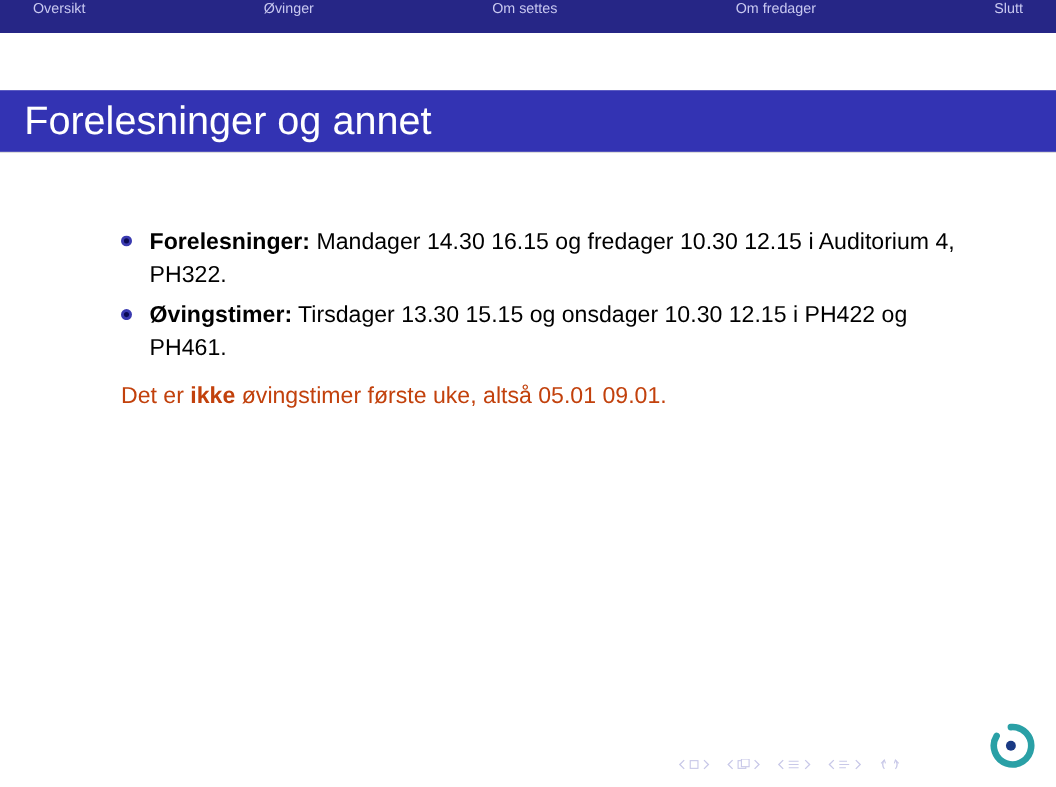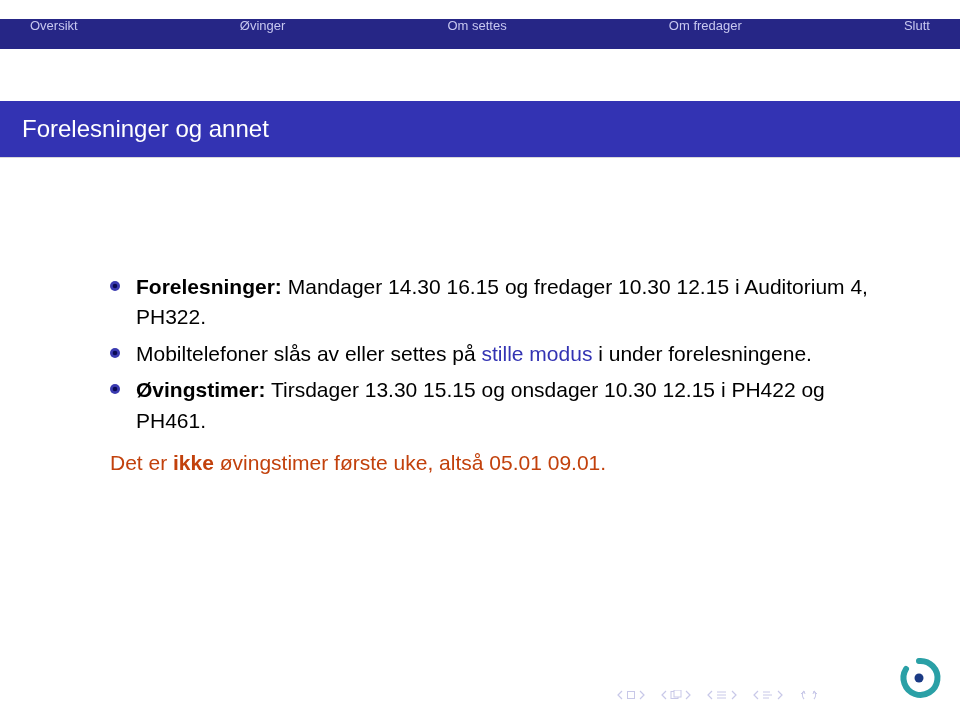--- a/index.html
+++ b/index.html
@@ -8,45 +8,44 @@
     height: 715px;
     background: #ffffff;
     font-family: "Helvetica Neue", Helvetica, Arial, sans-serif;
     position: relative;
     overflow: hidden;
   }
   .navbar {
     background: #262686;
     height: 30px;
     display: flex;
-    align-items: flex-end;
+    align-items: center;
     justify-content: space-between;
     padding: 0 30px 16px 30px;
-    margin-top: 19px;
   }
   .navbar span {
     color: #c8c8f0;
     font-size: 13px;
   }
   .title-band {
     background: #3333b3;
     height: 56px;
     display: flex;
     align-items: center;
     padding-left: 22px;
     margin-top: 52px;
     box-shadow: 0 1px 0 rgba(0,0,0,0.15);
   }
   .title-band h1 {
     color: #ffffff;
-    font-size: 24px;
+    font-size: 36px;
     font-weight: 400;
   }
   .content {
-    padding: 115px 80px 0 110px;
+    padding: 67px 80px 0 110px;
     font-size: 21px;
     line-height: 1.45;
     color: #000000;
   }
   .content ul {
     list-style: none;
   }
   .content li {
     position: relative;
     padding-left: 26px;
@@ -100,29 +99,20 @@
 <div class="content">
   <ul>
     <li>
       <span class="bullet">
         <svg viewBox="0 0 10 10" width="10" height="10">
             <circle cx="5" cy="5" r="5" fill="#3a3ab0"></circle>
             <circle cx="5" cy="5" r="2.3" fill="#0b0b55"></circle>
           </svg>
       </span>
       <strong>Forelesninger:</strong><span> Mandager 14.30 16.15 og fredager 10.30 12.15 i Auditorium 4, PH322.</span>
-    </li>
-    <li>
-      <span class="bullet">
-        <svg viewBox="0 0 10 10" width="10" height="10">
-            <circle cx="5" cy="5" r="5" fill="#3a3ab0"></circle>
-            <circle cx="5" cy="5" r="2.3" fill="#0b0b55"></circle>
-          </svg>
-      </span>
-      <span>Mobiltelefoner slås av eller settes på </span><span class="highlight-blue">stille modus</span><span> i under forelesningene.</span>
     </li>
     <li>
       <span class="bullet">
         <svg viewBox="0 0 10 10" width="10" height="10">
             <circle cx="5" cy="5" r="5" fill="#3a3ab0"></circle>
             <circle cx="5" cy="5" r="2.3" fill="#0b0b55"></circle>
           </svg>
       </span>
       <strong>Øvingstimer:</strong><span> Tirsdager 13.30 15.15 og onsdager 10.30 12.15 i PH422 og PH461.</span>
     </li>

